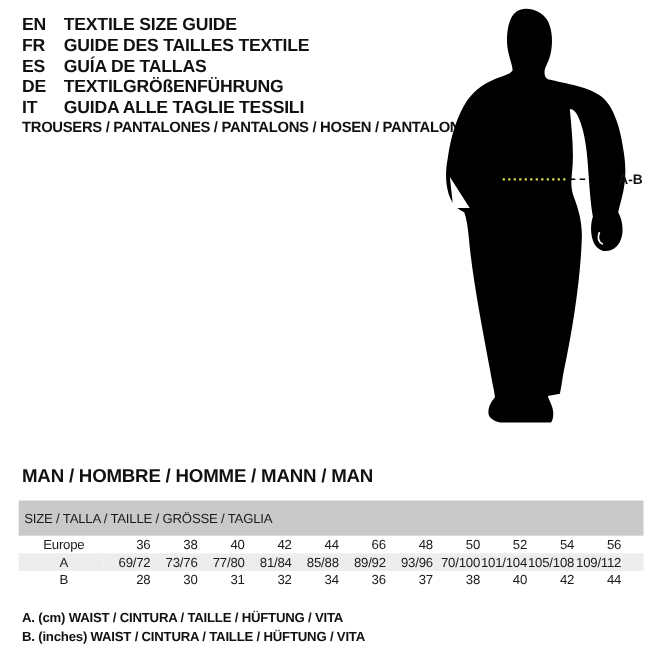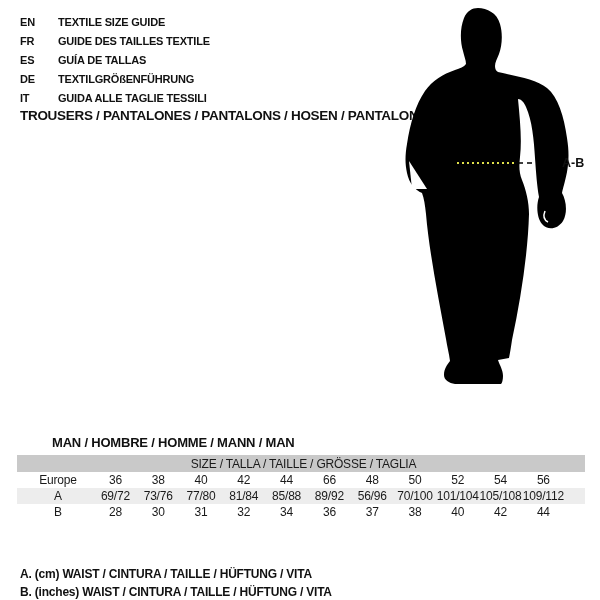--- a/index.html
+++ b/index.html
@@ -2,37 +2,37 @@
 <html><head>
 <meta charset="utf-8">
 <style>
   html,body { margin:0; padding:0; background:#ffffff; }
   .canvas {
     position:relative; width:600px; height:600px; background:#fff;
     font-family:"Liberation Sans", sans-serif; color:#111; overflow:hidden;
     --header-bg:#c9c9c9; --stripe-bg:#ededed;
   }
   .lang-list { position:absolute; left:20px; top:13px; }
-  .lang-row { display:flex; line-height:19px; font-weight:bold; font-size:11px; letter-spacing:-0.2px; }
+  .lang-row { display:flex; line-height:19px; font-weight:bold; font-size:16px; letter-spacing:-0.2px; }
   .lang-code { width:38px; flex:0 0 38px; }
   .category-title { position:absolute; left:20px; top:108px; font-weight:bold; font-size:13.5px; letter-spacing:-0.3px; white-space:nowrap; }
   .figure-svg { position:absolute; left:0; top:0; }
-  .section-title { position:absolute; left:20px; top:435px; font-weight:bold; font-size:13px; letter-spacing:-0.2px;margin-left:32px; }
+  .section-title { position:absolute; left:20px; top:423px; font-weight:bold; font-size:17px; letter-spacing:-0.2px; }
   table.size-table {
     position:absolute; left:17px; top:455px; width:568px;
     border-collapse:collapse; table-layout:fixed; font-size:12px; color:#1a1a1a;
   }
   table.size-table thead td {
-    background:var(--header-bg); height:17px; padding:0 0 0 5px;
-    text-align:center; letter-spacing:-0.2px;
+    background:var(--header-bg); height:32px; padding:0 0 0 5px;
+    text-align:left; letter-spacing:-0.2px;
   }
-  table.size-table tbody td { height:16px; text-align:center; padding:0; letter-spacing:-0.2px; }
+  table.size-table tbody td { height:16px; text-align:right; padding:0; letter-spacing:-0.2px; }
   table.size-table tbody td.rowlabel { text-align:center; padding-left:5px;margin-left:12px; }
   table.size-table tbody tr:nth-child(even) { background:var(--stripe-bg); }
-  .footnotes { position:absolute; left:20px; top:553px; font-weight:bold; font-size:12px; line-height:17.5px; letter-spacing:-0.2px;margin-top:13px; }
+  .footnotes { position:absolute; left:20px; top:553px; font-weight:bold; font-size:12px; line-height:17.5px; letter-spacing:-0.2px; }
 </style>
 </head>
 <body>
 
 <div class="canvas" style="--header-bg: #c9c9c9; --stripe-bg: #ededed;">
 
   <div class="lang-list" id="lang-list">
       <div class="lang-row">
         <span class="lang-code">EN</span>
         <span>TEXTILE SIZE GUIDE</span>
@@ -142,21 +142,21 @@
           <td></td>
         </tr>
         <tr>
           <td class="rowlabel">A</td>
           <td>69/72</td>
           <td>73/76</td>
           <td>77/80</td>
           <td>81/84</td>
           <td>85/88</td>
           <td>89/92</td>
-          <td>56/96</td>
+          <td>93/96</td>
           <td>70/100</td>
           <td>101/104</td>
           <td>105/108</td>
           <td>109/112</td>
           <td></td>
         </tr>
         <tr>
           <td class="rowlabel">B</td>
           <td>28</td>
           <td>30</td>

